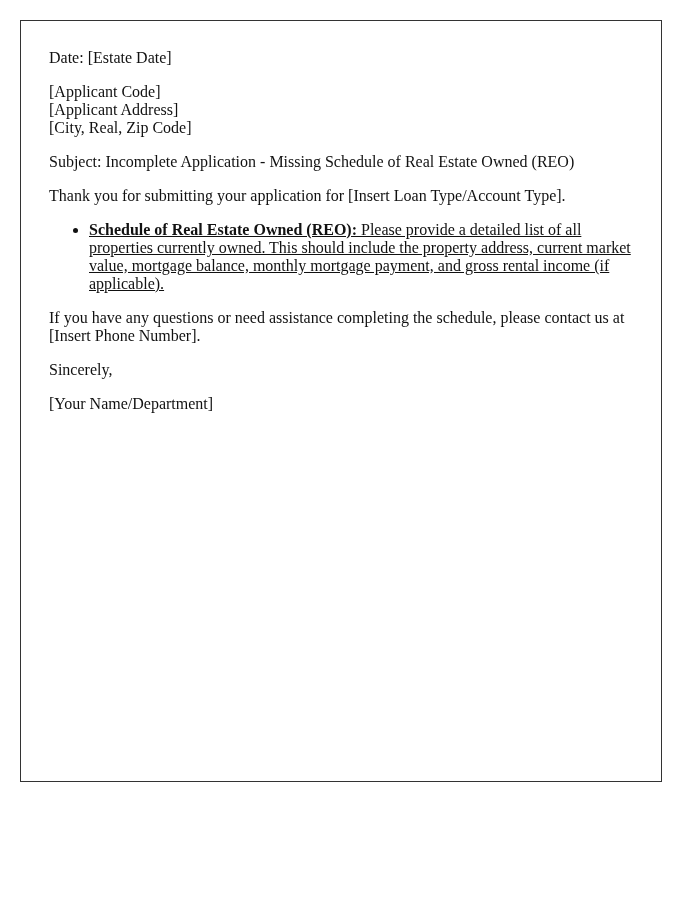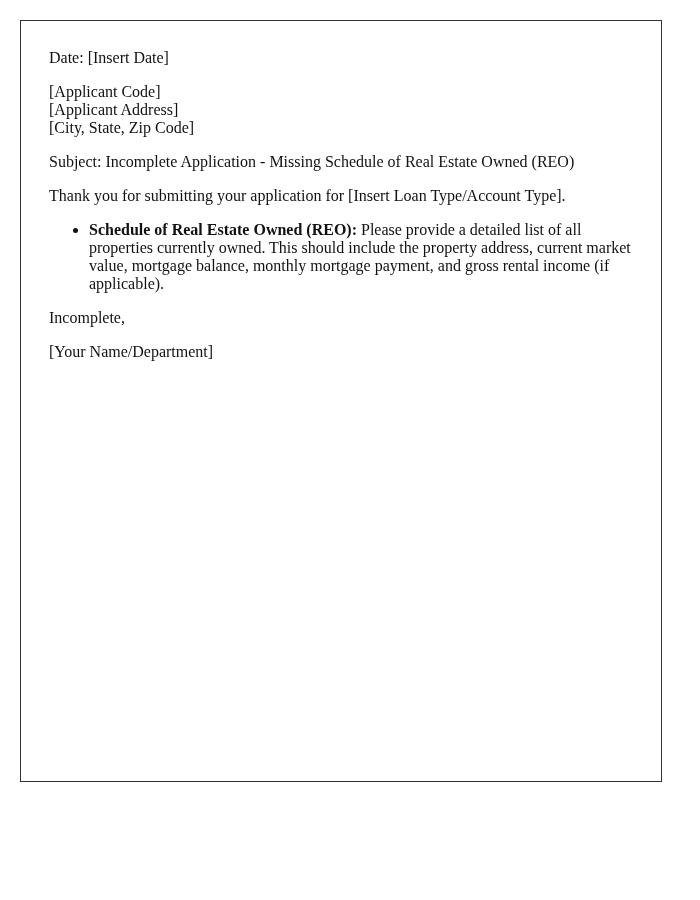--- a/index.html
+++ b/index.html
@@ -30,54 +30,56 @@
       top: 28px;
       width: 590px;
       line-height: 18px;
     }
     p {
       margin: 0 0 16px 0;
     }
     ul {
       margin: 0 0 16px 0;
       padding-left: 40px;
+      text-decoration: underline;
     }
     ul li {
       line-height: 18px;
     }
     strong {
       font-weight: bold;
     }
   </style>
 </head>
 <body>
 
 <div class="letter">
   <div class="content">
 
-    <p>Date: [Insert Date]</p>
+    <p>Date: [Estate Date]</p>
 
     <p class="block">
       <span style="display:block">[Applicant Code]</span>
       <span style="display:block">[Applicant Address]</span>
-      <span style="display:block">[City, State, Zip Code]</span>
+      <span style="display:block">[City, Real, Zip Code]</span>
     </p>
 
     <p>Subject: Incomplete Application - Missing Schedule of Real Estate Owned (REO)</p>
 
 
     <p>Thank you for submitting your application for [Insert Loan Type/Account Type].</p>
 
 
     <ul>
       <li><strong>Schedule of Real Estate Owned (REO):</strong><span> Please provide a detailed list of all properties currently owned. This should include the property address, current market value, mortgage balance, monthly mortgage payment, and gross rental income (if applicable).</span></li>
     </ul>
 
 
+    <p>If you have any questions or need assistance completing the schedule, please contact us at [Insert Phone Number].</p>
 
-    <p>Incomplete,</p>
+    <p>Sincerely,</p>
 
     <p class="block">
       <span style="display:block">[Your Name/Department]</span>
     </p>
 
   </div>
 </div>
 
 </body></html>

